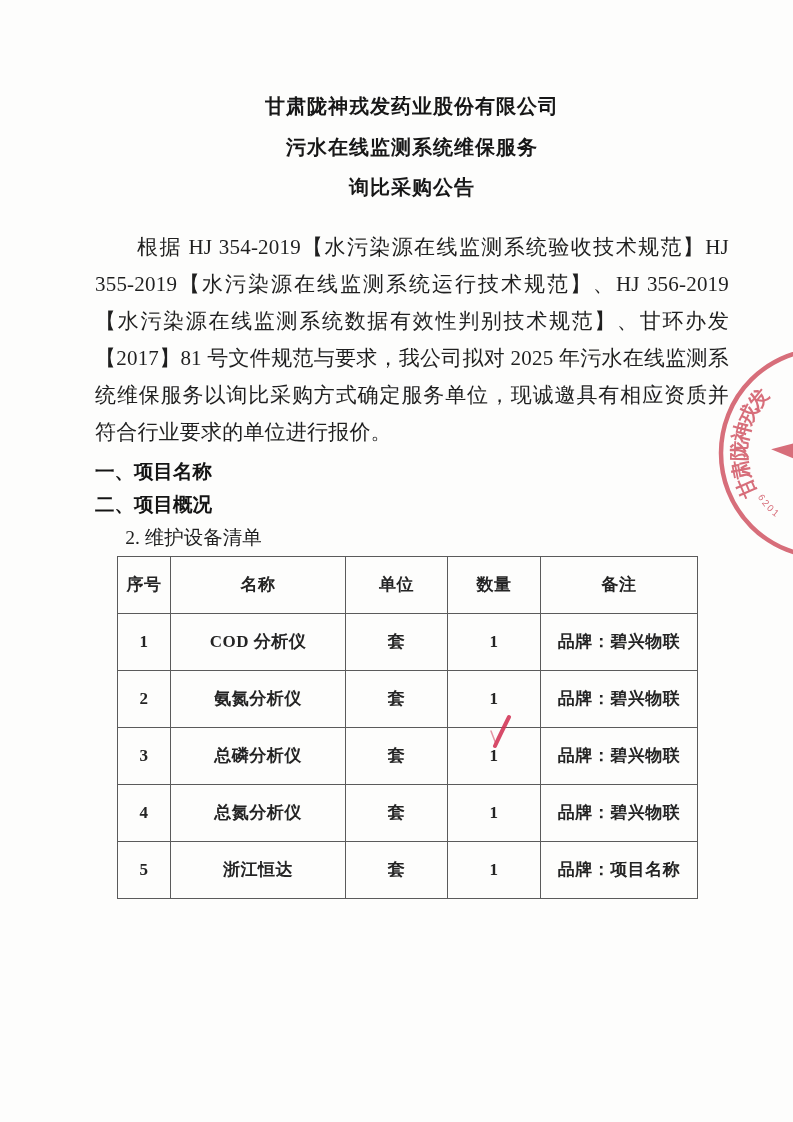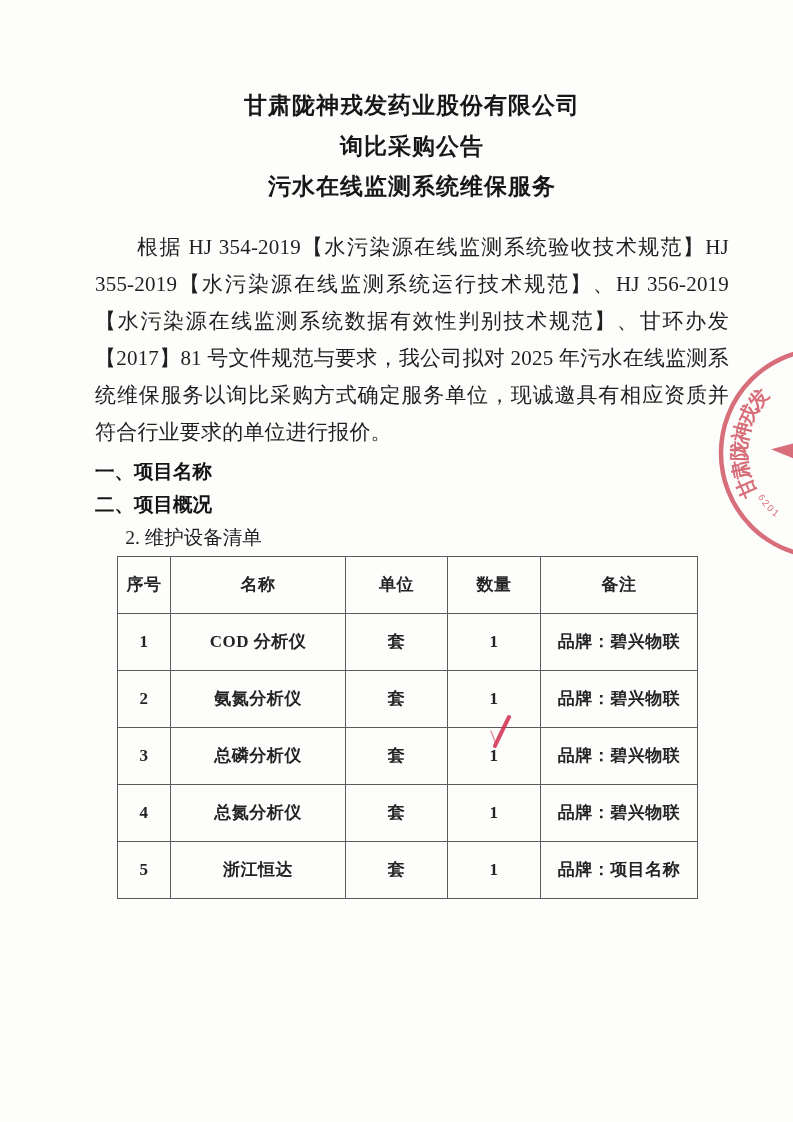--- a/index.html
+++ b/index.html
@@ -14,21 +14,21 @@
   }
   .content {
     position:absolute;
     left:95px; top:0;
     width:634px;
   }
   .title-block {
     padding-top:86px;
     text-align:center;
     font-weight:bold;
-    font-size:23px;
+    font-size:20px;
     line-height:40.5px;
     letter-spacing:1px;
     color:#171717;
   }
   .intro {
     margin-top:21px;
     font-size:21px;
     line-height:37px;
     text-align:justify;
     text-indent:2em;
@@ -74,22 +74,22 @@
 </style>
 </head>
 <body>
 
 <div class="page">
 
   <div class="content">
 
     <div class="title-block">
       <div>甘肃陇神戎发药业股份有限公司</div>
+      <div>污水在线监测系统维保服务</div>
       <div>询比采购公告</div>
-      <div>污水在线监测系统维保服务</div>
     </div>
 
     <div class="intro">根据 HJ 354-2019【水污染源在线监测系统验收技术规范】HJ 355-2019【水污染源在线监测系统运行技术规范】、HJ 356-2019【水污染源在线监测系统数据有效性判别技术规范】、甘环办发【2017】81 号文件规范与要求，我公司拟对 2025 年污水在线监测系统维保服务以询比采购方式确定服务单位，现诚邀具有相应资质并符合行业要求的单位进行报价。</div>
 
     <div class="sections">
       <div class="sec-heading">一、项目名称</div>
       <div class="sec-heading">二、项目概况</div>
       <div class="sec-item">2. 维护设备清单</div>
     </div>
 

